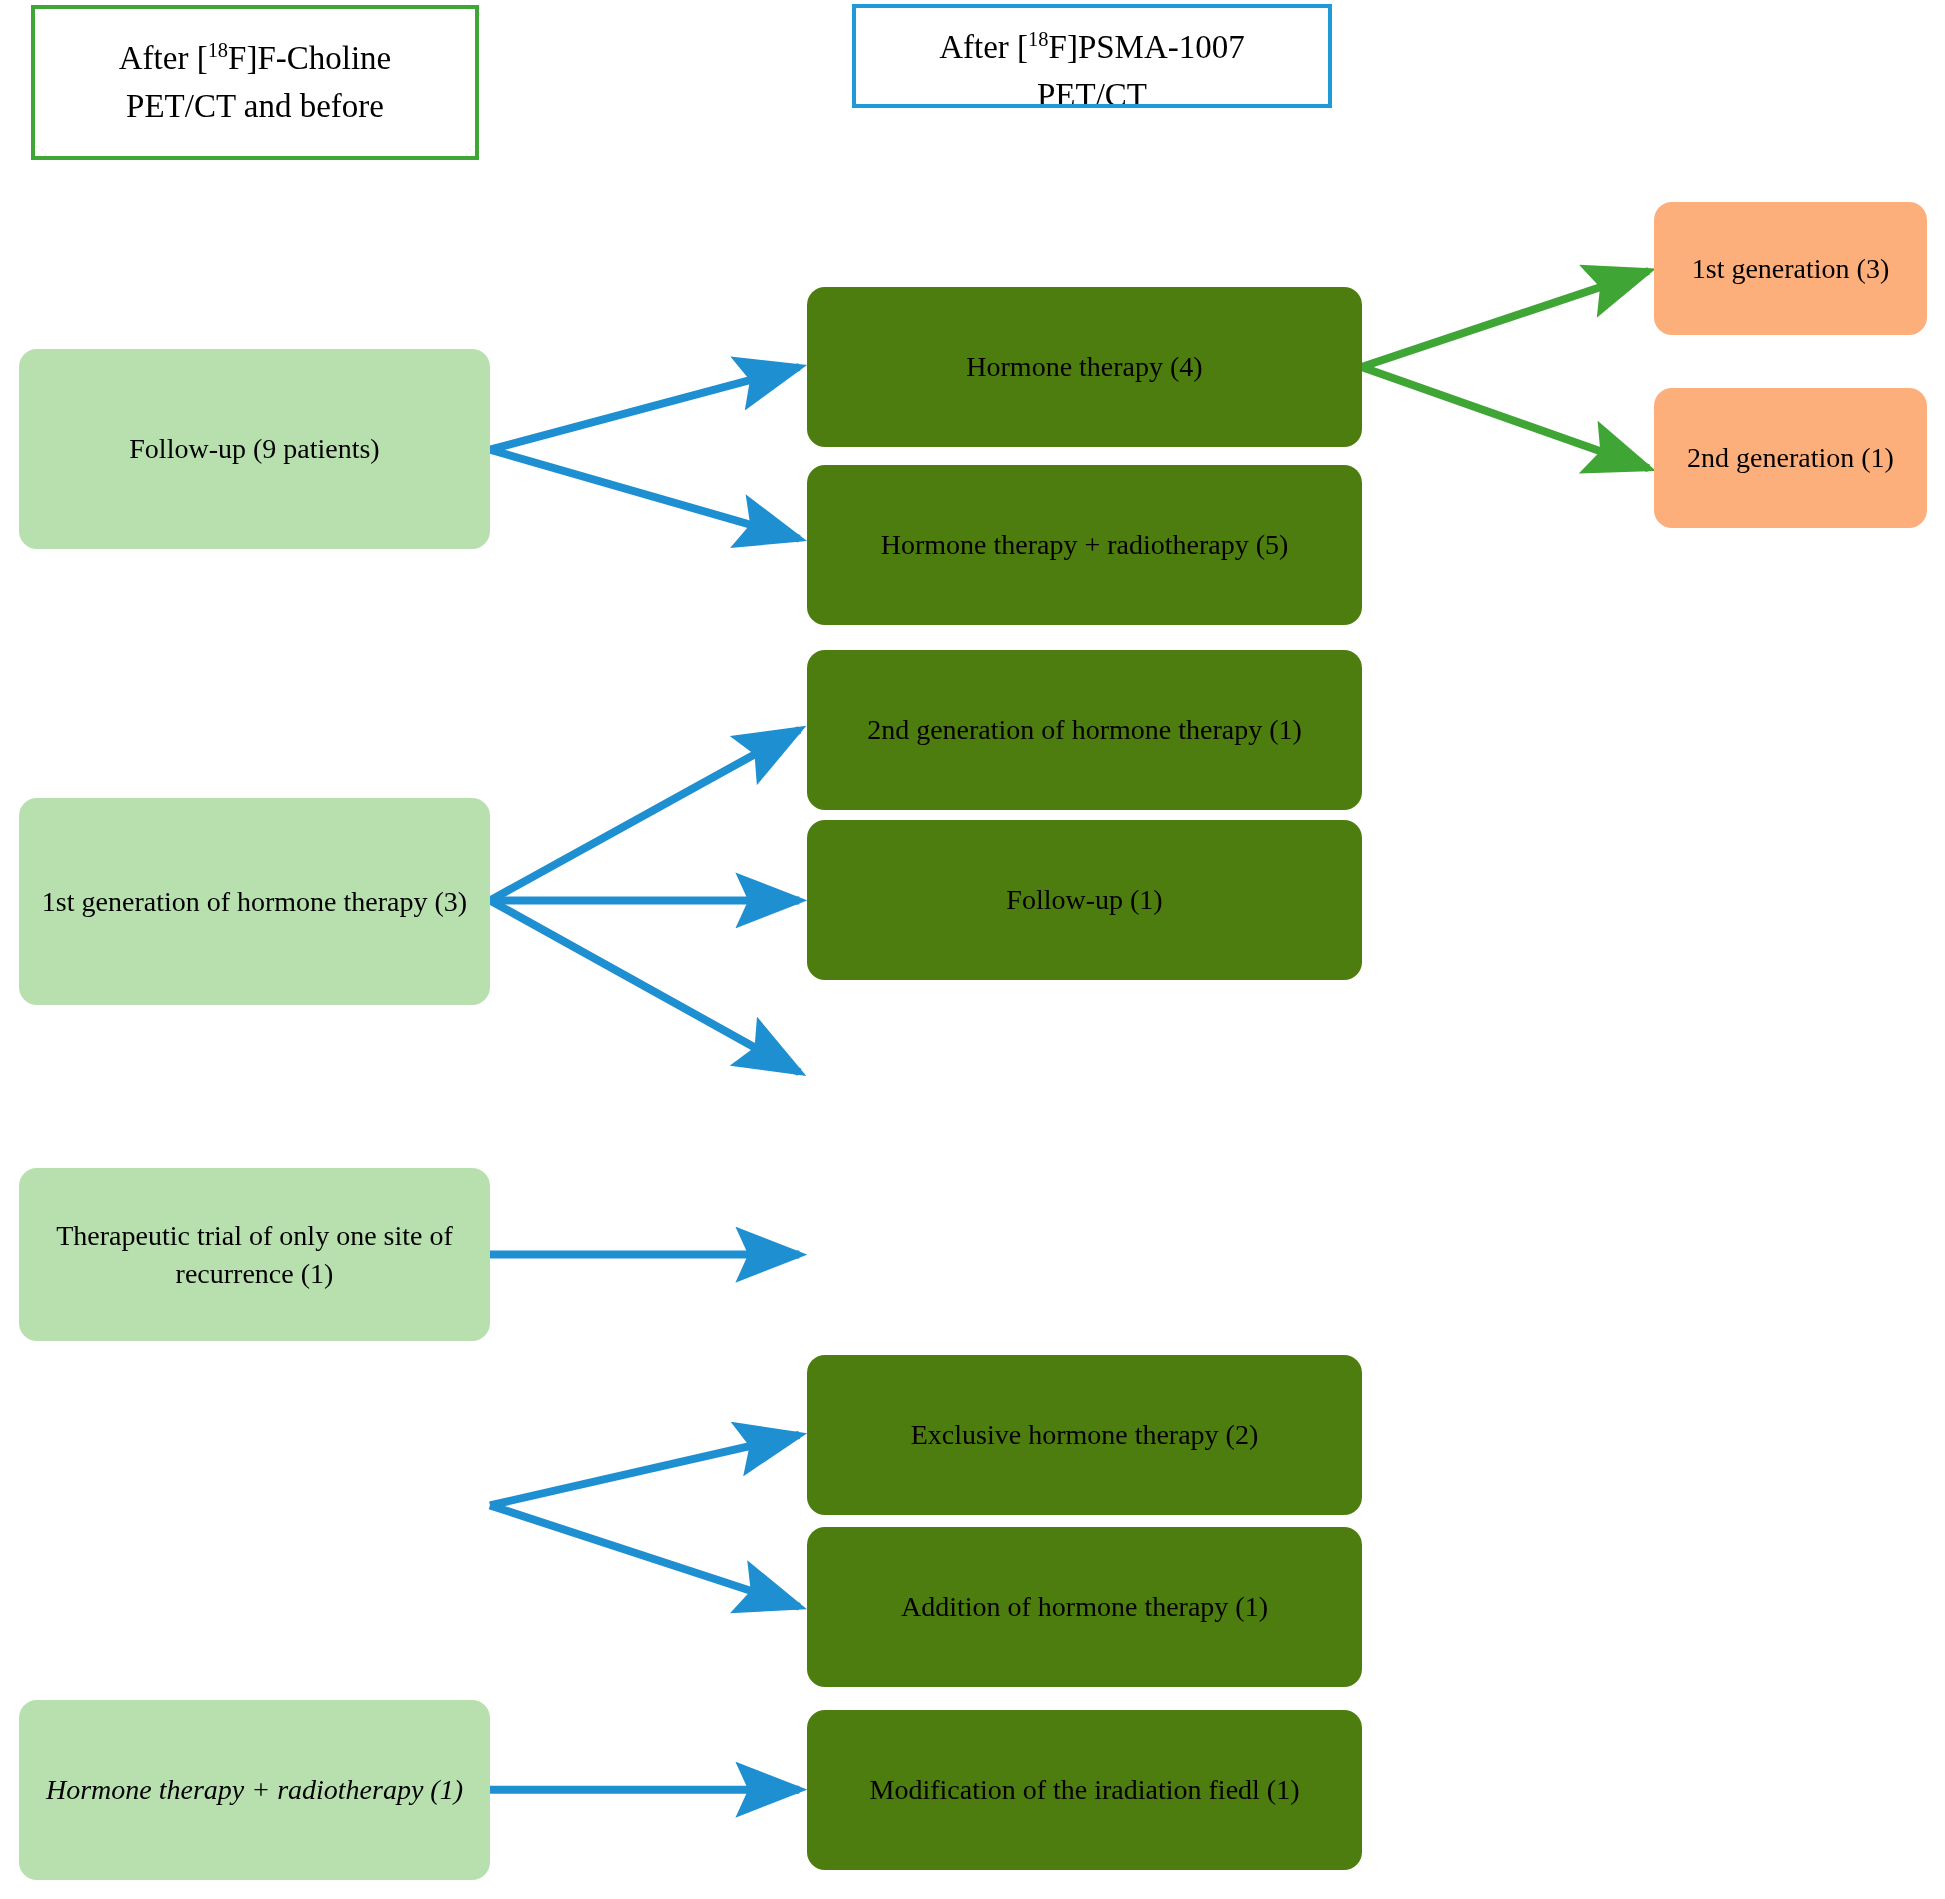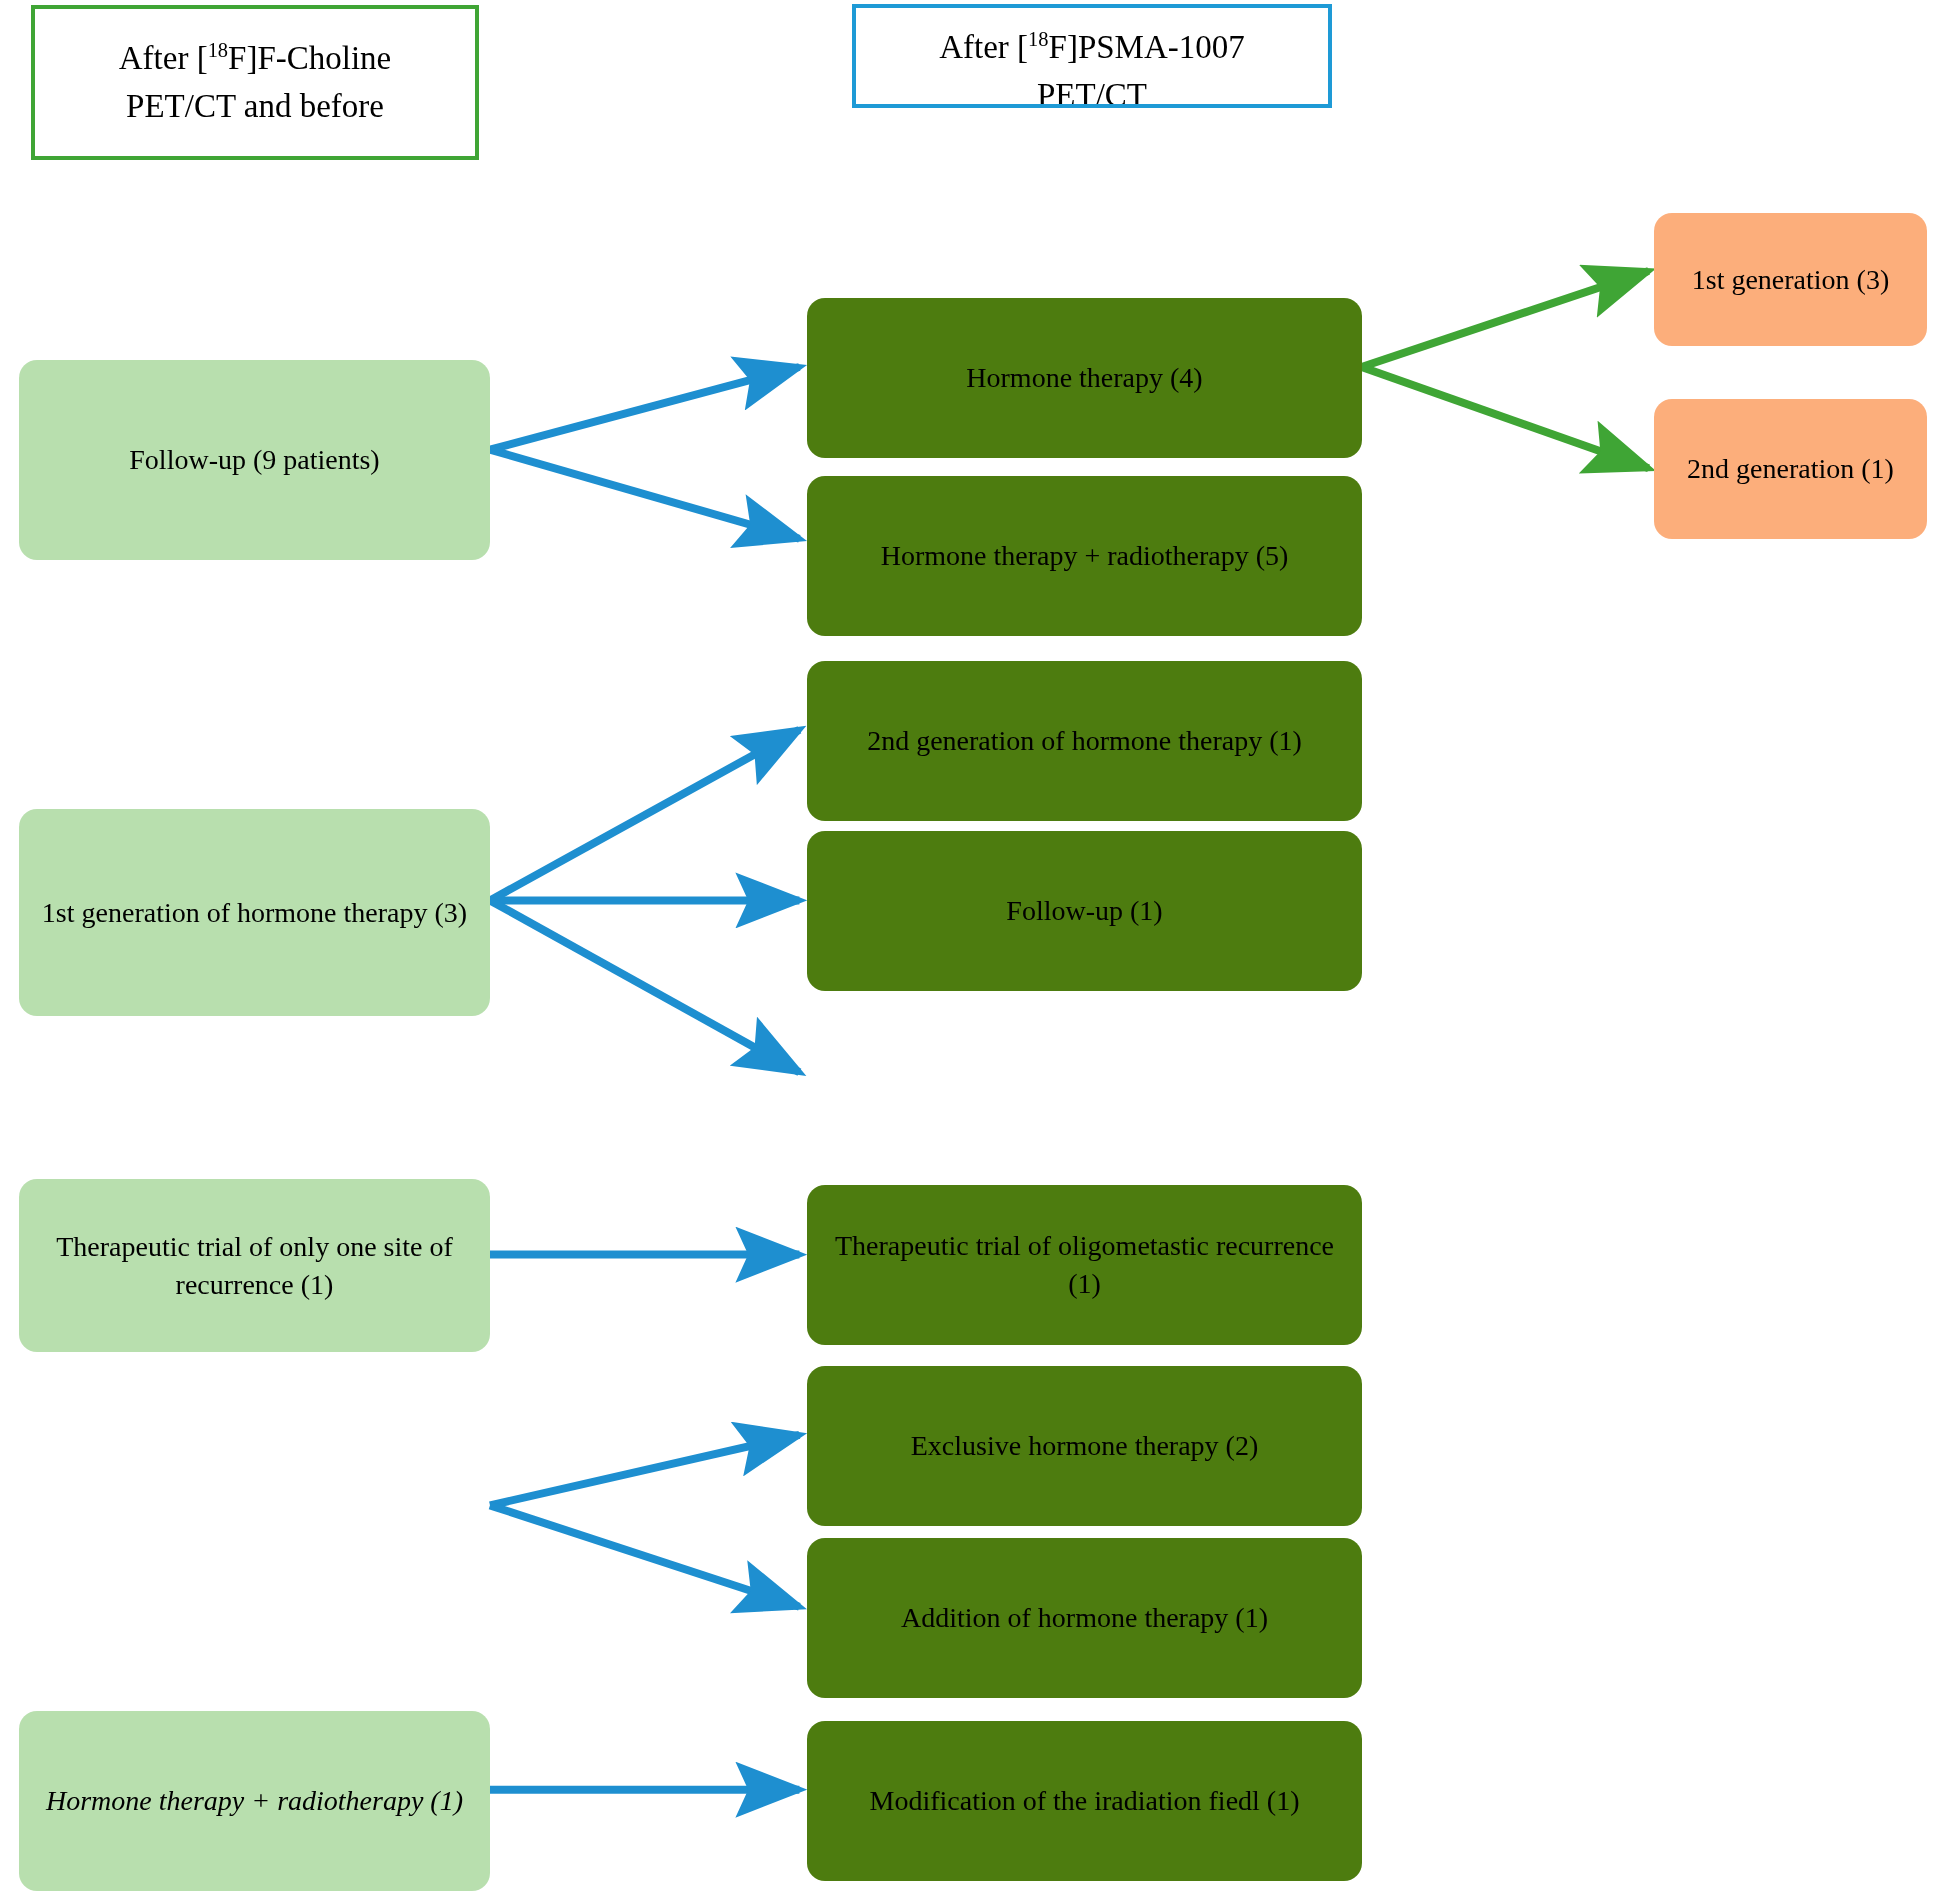--- a/index.html
+++ b/index.html
@@ -56,21 +56,20 @@
     box-sizing: border-box;
     border-radius: 18px;
     display: flex;
     align-items: center;
     justify-content: center;
     text-align: center;
     color: #000000;
     line-height: 1.35;
     padding: 3.2px 14px;
     font-size: 28px;
-    margin-top: 11px;
   }
   .node.green { background: #B8DFAE; }
   .node.blue  { background: #4d7c0f; }
   .node.orange{ background: #FCAE7B; }
   .node .label { display: block; width: 100%; }
   svg.edges {
     position: absolute;
     left: 0;
     top: 0;
     width: 1946px;
@@ -155,23 +154,20 @@
 
   <div class="node blue" style="left:807px; top:650px; width:555px; height:160px;align-items:center;">
     <span class="label">2nd generation of hormone therapy (1)</span>
   </div>
 
   <div class="node blue" style="left:807px; top:820px; width:555px; height:160px;">
     <span class="label">Follow-up (1)</span>
   </div>
 
 
-  <div class="node blue" style="left:807px; top:1174px; width:555px; height:160px;">
-    <span class="label">Therapeutic trial of oligometastic recurrence (1)</span>
-  </div>
 
   <div class="node blue" style="left:807px; top:1355px; width:555px; height:160px;">
     <span class="label">Exclusive hormone therapy (2)</span>
   </div>
 
   <div class="node blue" style="left:807px; top:1527px; width:555px; height:160px;">
     <span class="label">Addition of hormone therapy (1)</span>
   </div>
 
   <div class="node blue" style="left:807px; top:1710px; width:555px; height:160px;">

